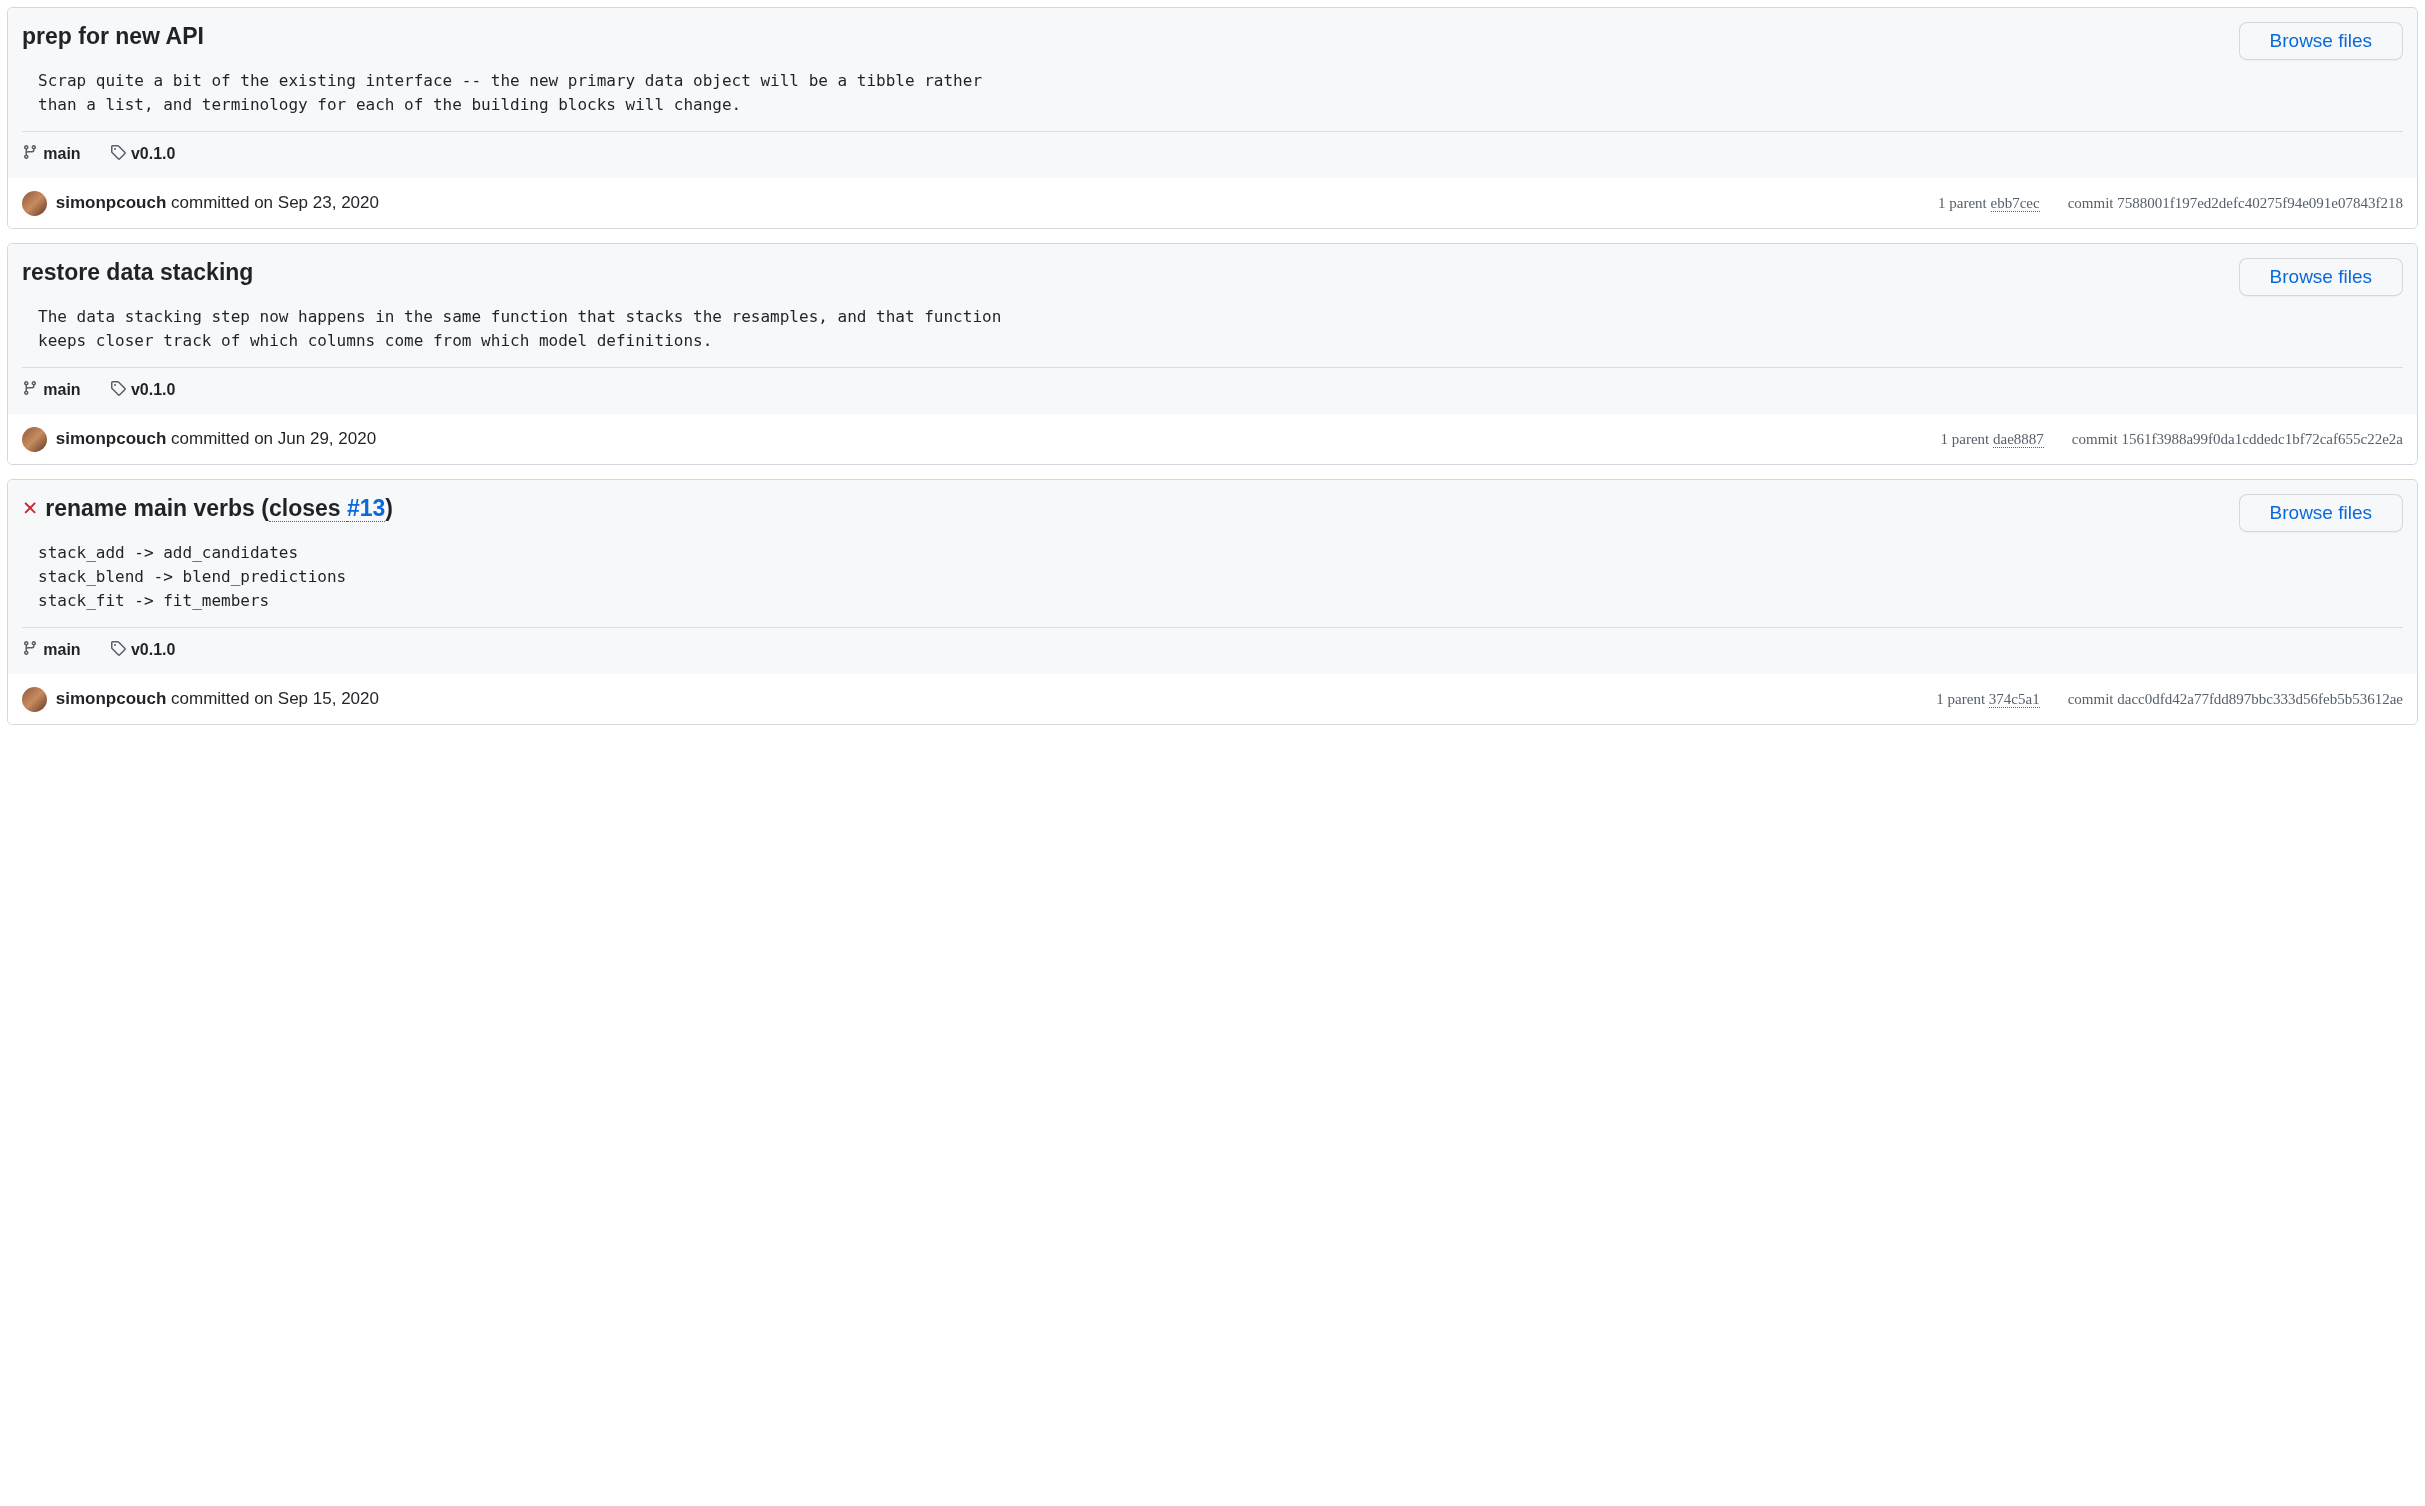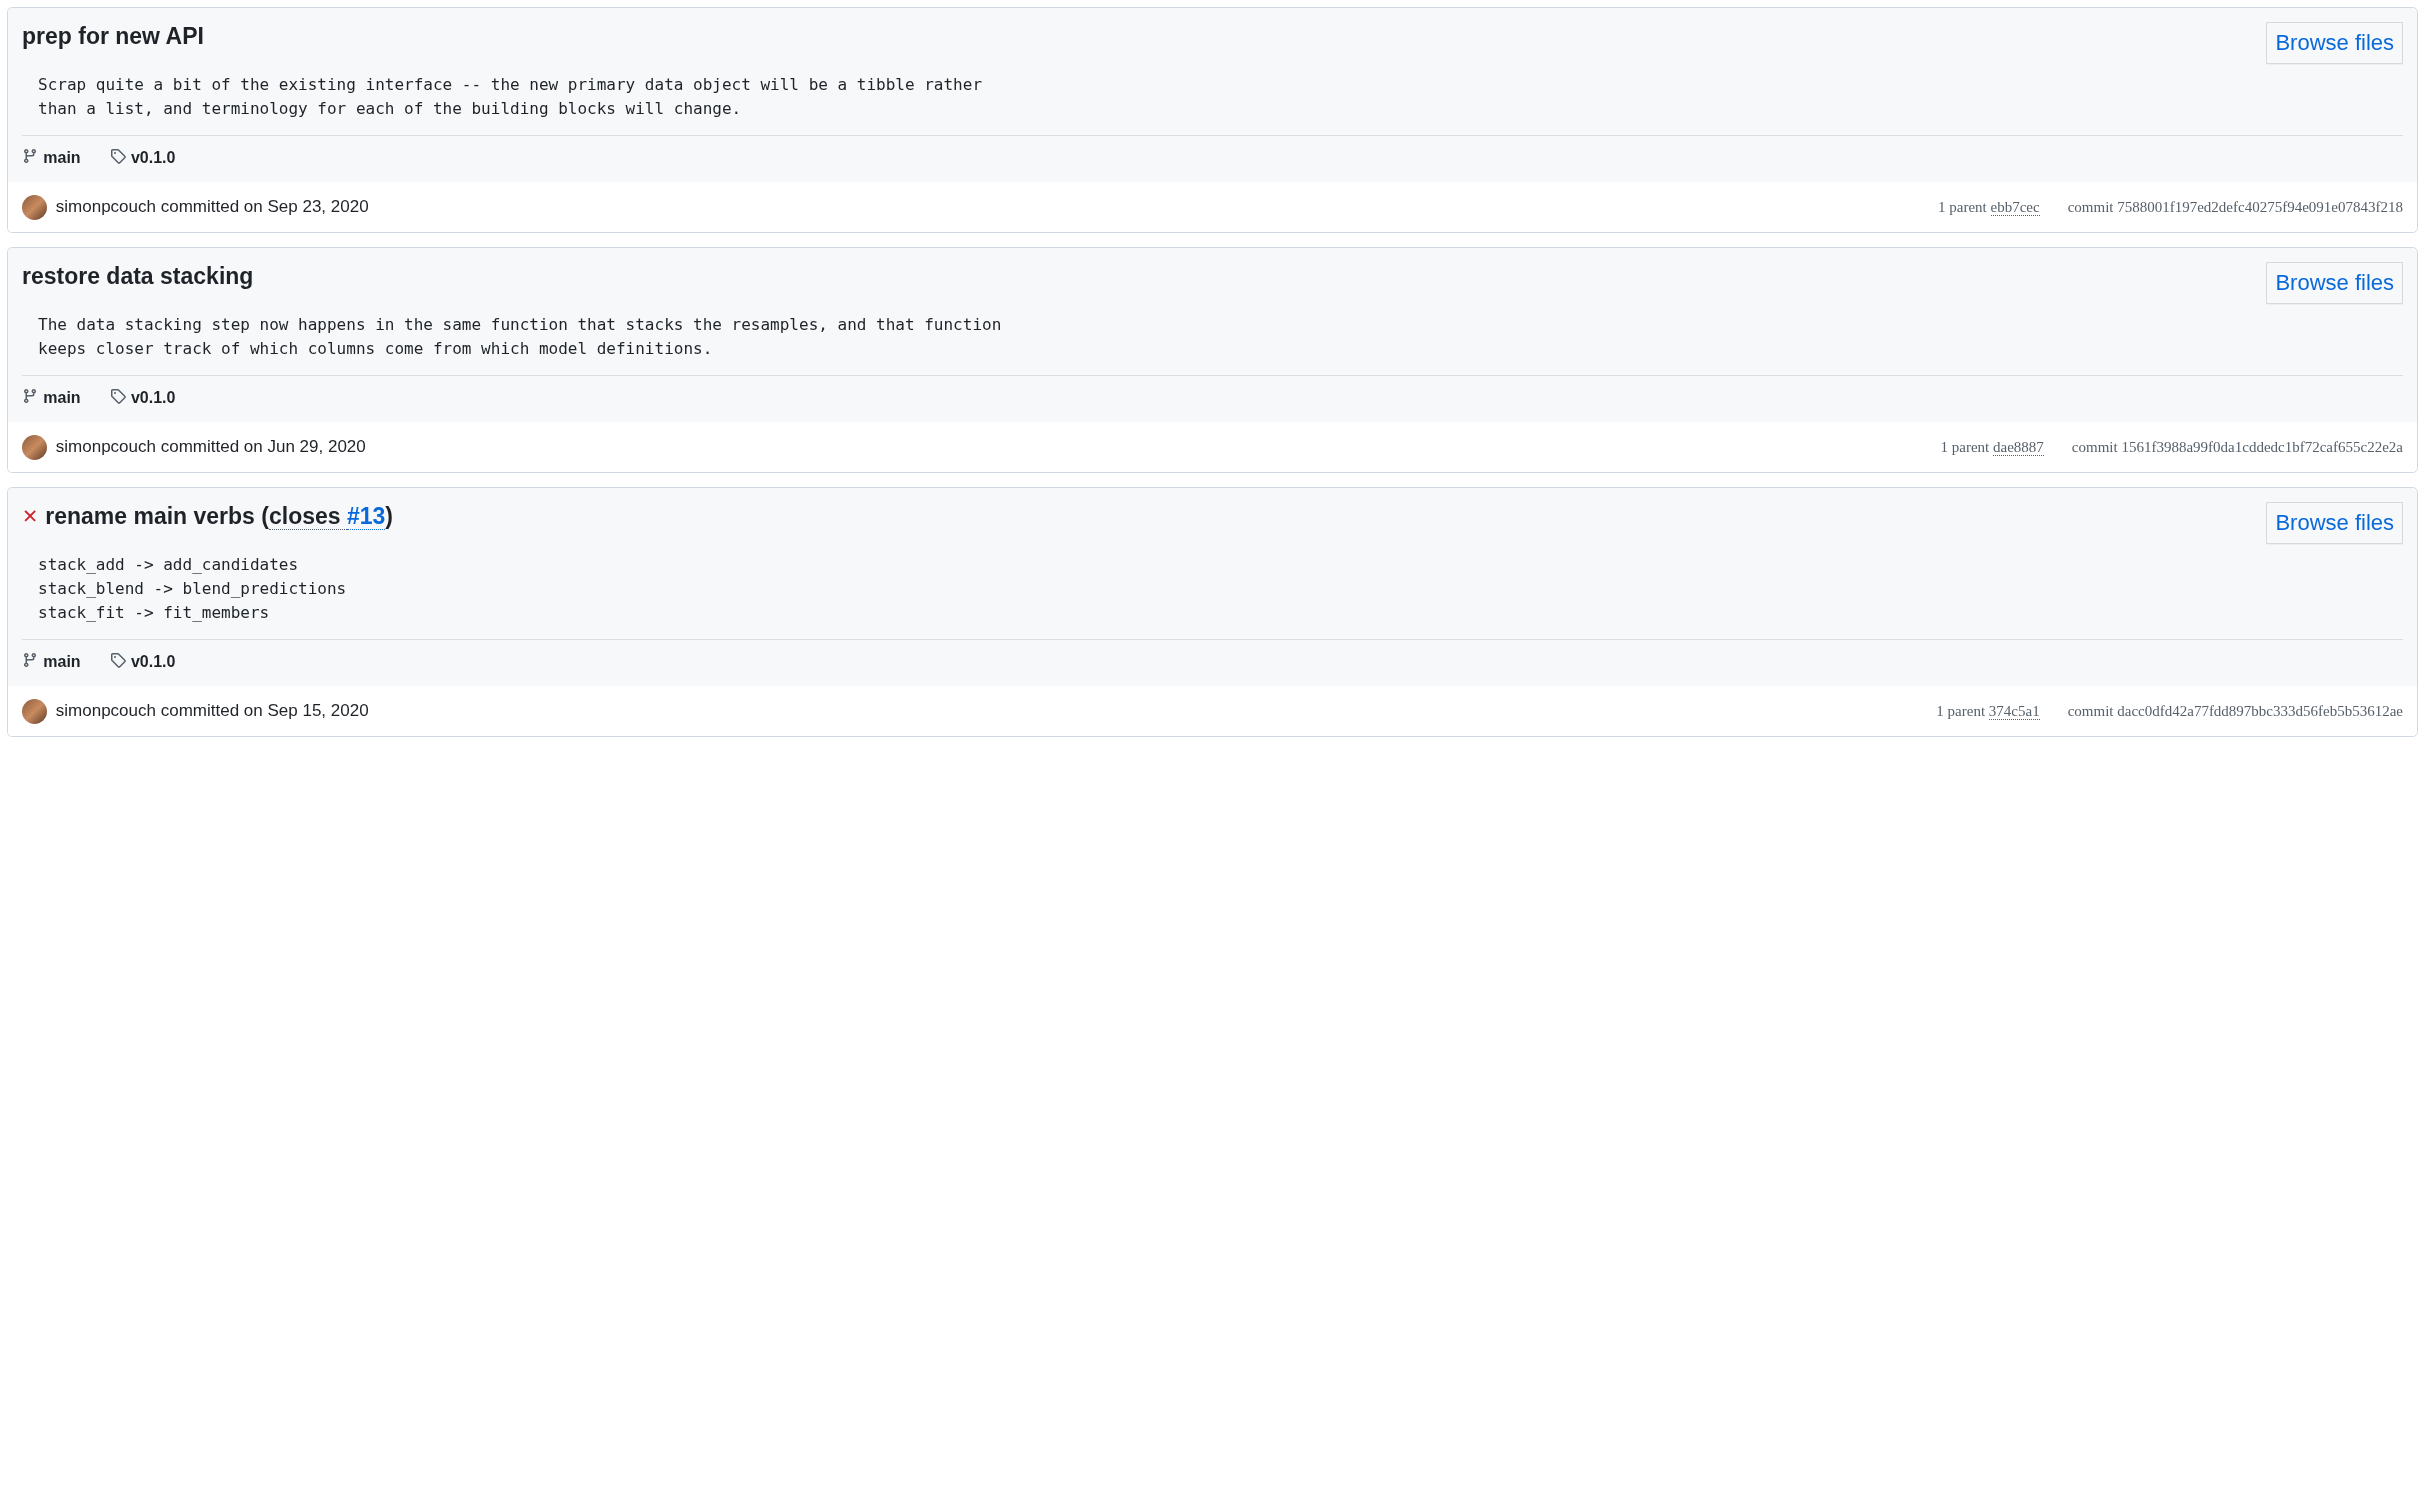--- a/index.html
+++ b/index.html
@@ -47,23 +47,23 @@
     .issue-link {
       color: #0969da;
       border-bottom: 0.9px dotted #0969da;
     }
     .closes-text {
       border-bottom: 0.9px dotted #57606a;
     }
     .browse-btn {
       background: #f6f8fa;
       border: 0.9px solid rgba(31,35,40,0.15);
-      border-radius: 1px;
-      padding: 7px 8px;
-      font-size: 22px;
+      border-radius: 8px;
+      padding: 7px 30px;
+      font-size: 19px;
       font-weight: 500;
       color: #0969da;
       cursor: pointer;
       white-space: nowrap;
       box-shadow: 0 0.9px 0 rgba(31,35,40,0.04);
     }
     .commit-desc {
       font-family: ui-monospace, SFMono-Regular, "SF Mono", Menlo, Consolas, monospace;
       font-size: 16px;
       color: #1f2328;
@@ -101,21 +101,21 @@
       width: 25px;
       height: 25px;
       border-radius: 50%;
       background: linear-gradient(135deg, #8b5a3c 0%, #c98b5f 50%, #5a3826 100%);
       flex-shrink: 0;
     }
     .author-line {
       font-size: 17px;
       color: #1f2328;
     }
-    .author-name { font-weight: 400; }
+    .author-name { font-weight: 700; }
     .meta-right {
       margin-left: auto;
       display: flex;
       align-items: center;
       gap: 28px;
       font-family: Liberation Serif, serif;
       font-size: 15px;
       color: #57606a;
     }
     .parent-sha {

